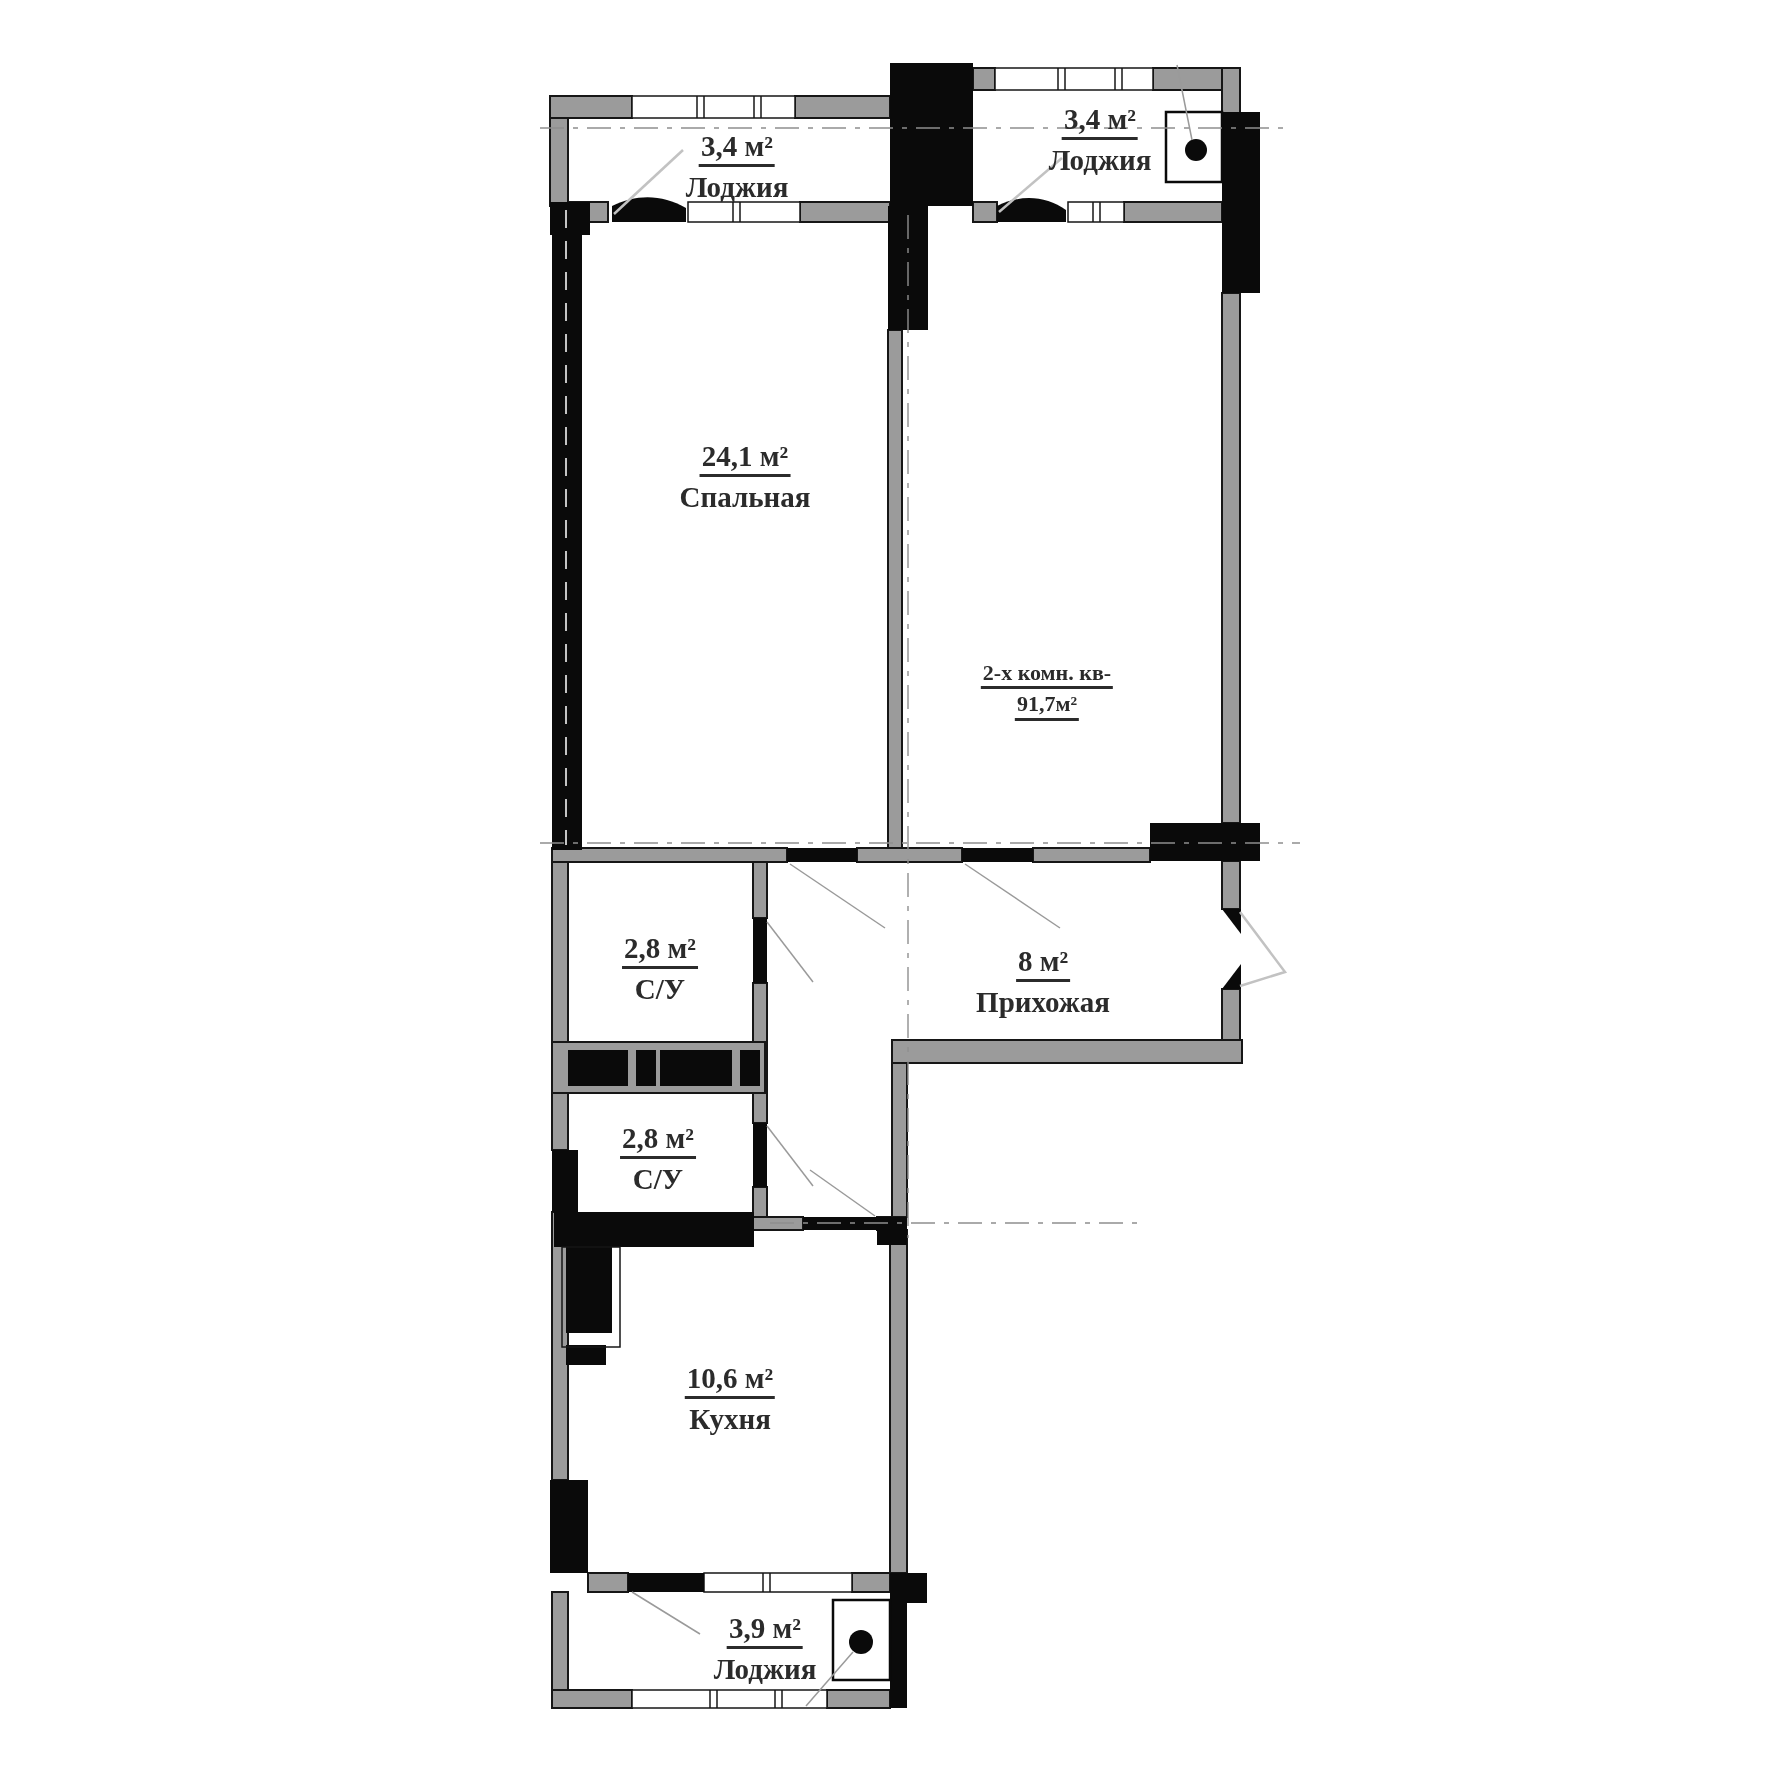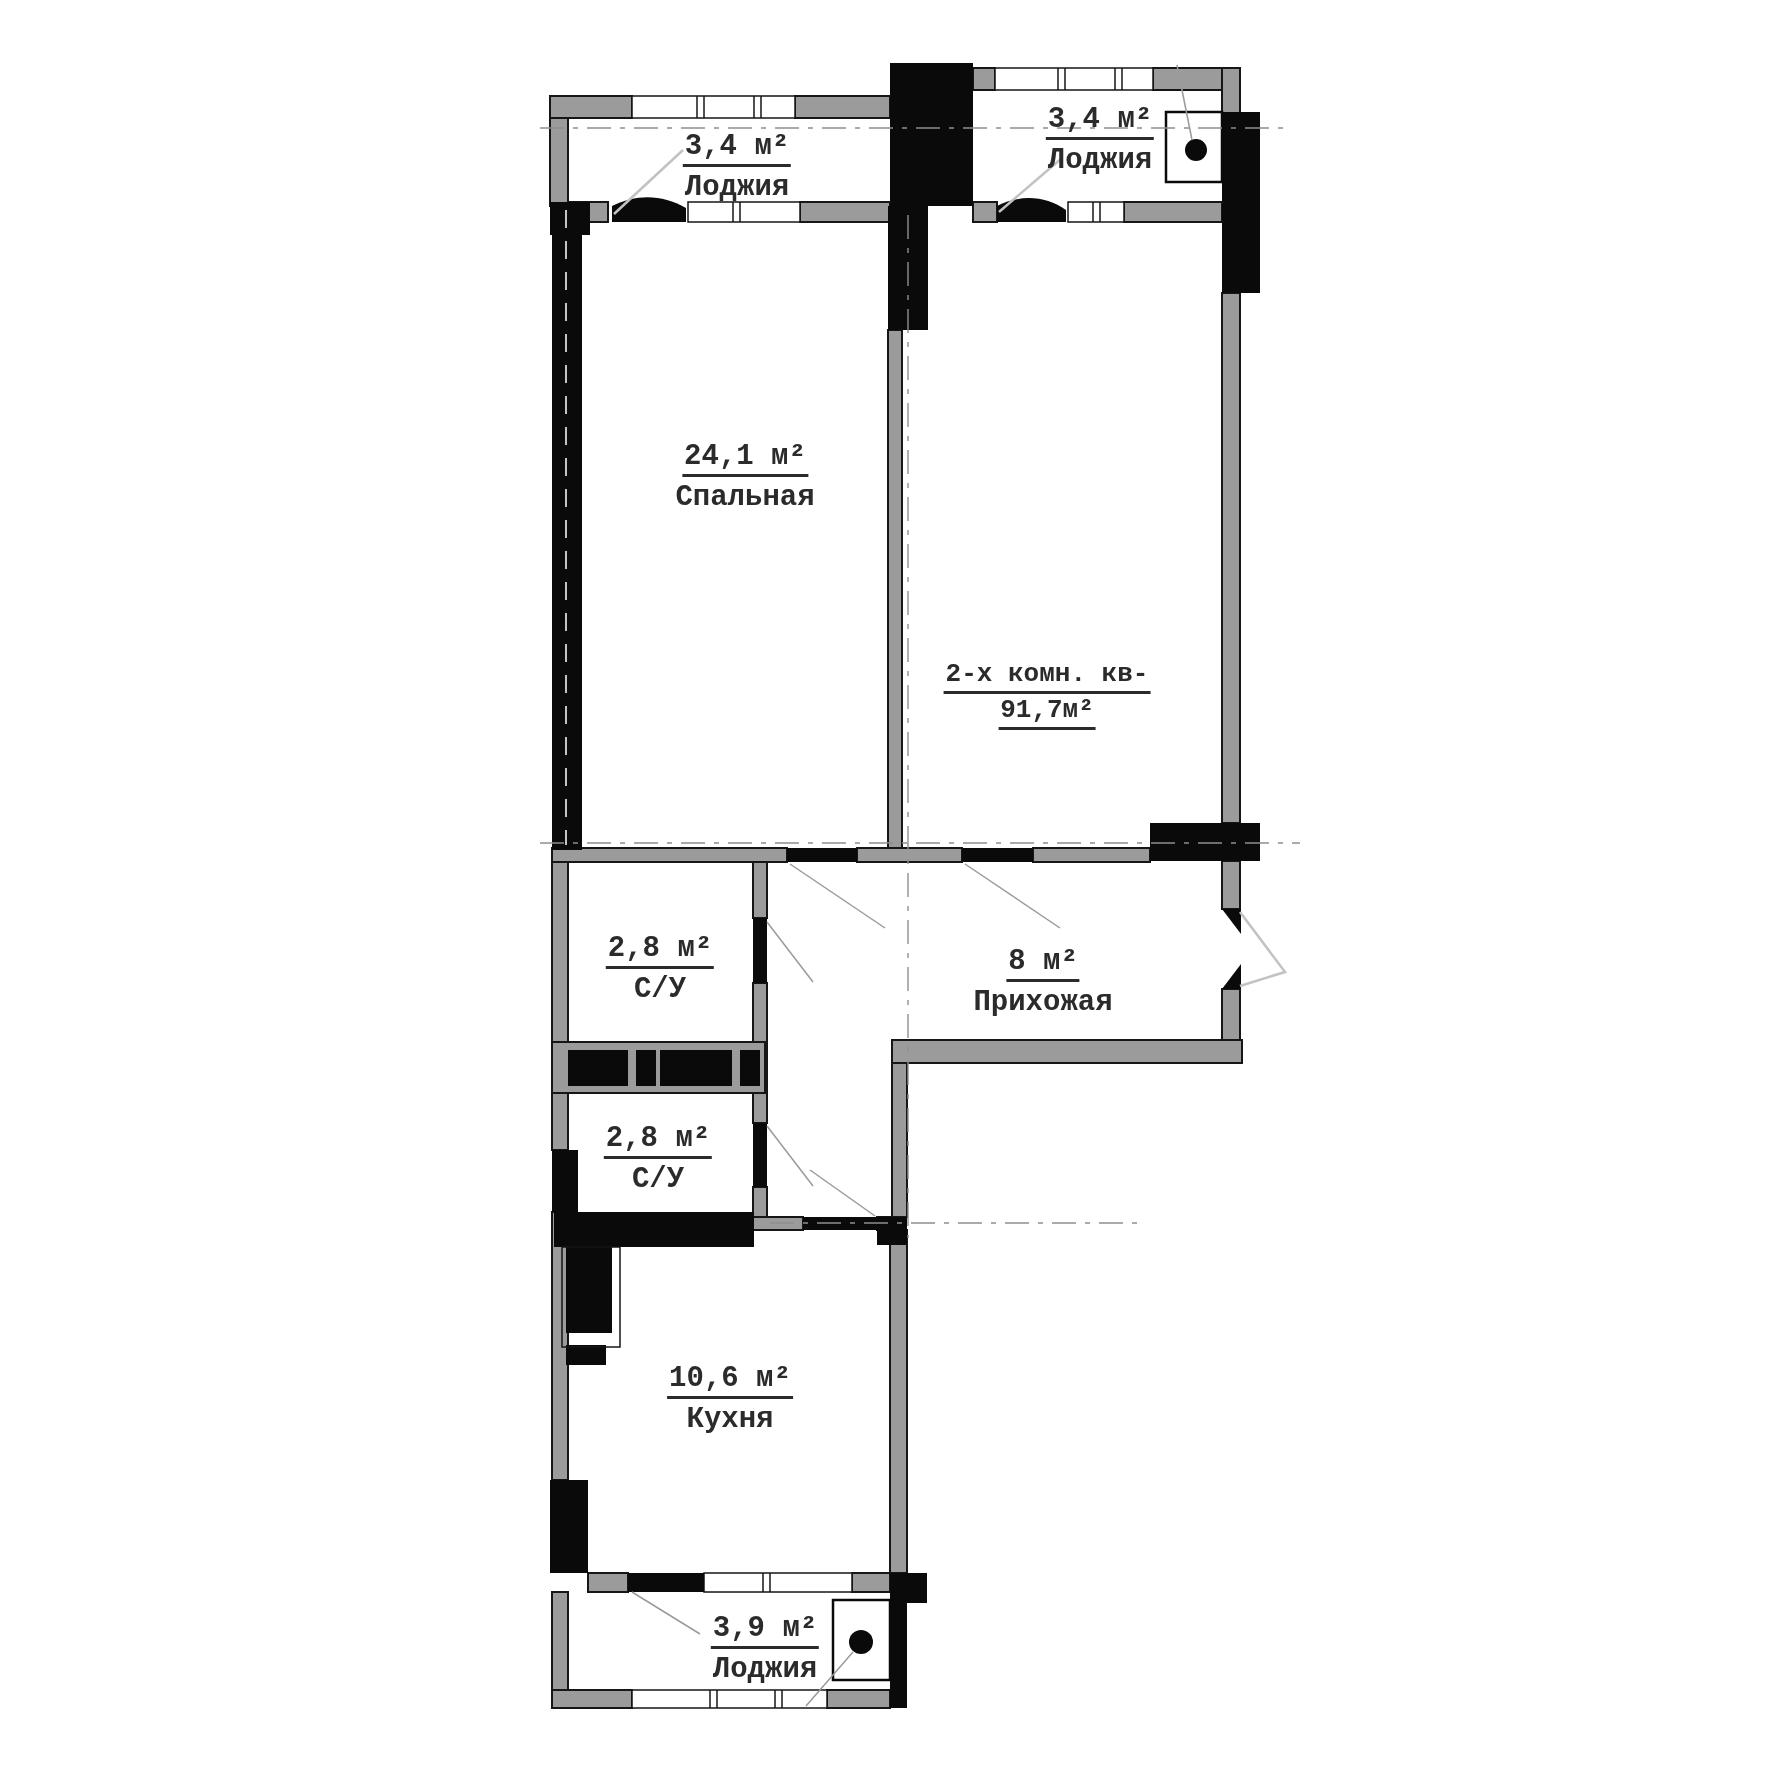--- a/index.html
+++ b/index.html
@@ -7,21 +7,21 @@
     --blk:#0a0a0a;
     --line:#161616;
     --text:#2b2b2b;
     --bg:#ffffff;
   }
   html,body{margin:0;padding:0;background:var(--bg);}
   #stage{
     position:relative;
     width:1772px;height:1772px;
     background:var(--bg);
-    font-family:Liberation Mono, monospace;
+    font-family:Liberation Serif, serif;
     overflow:hidden;
   }
   #plan-svg{position:absolute;left:0;top:0;}
   .gw{fill:var(--wall);stroke:var(--line);stroke-width:2;}
   .bk{fill:var(--blk);stroke:none;}
   .win{fill:#ffffff;stroke:var(--line);stroke-width:1.5;}
   .tick{stroke:var(--line);stroke-width:1.5;}
   .leader{stroke:#9a9a9a;stroke-width:1.5;fill:none;}
   .leaf{stroke:#c2c2c2;stroke-width:2.5;fill:none;}
   .axis{stroke:#8f8f8f;stroke-width:1.4;stroke-dasharray:24 9 5 9;fill:none;}
@@ -38,21 +38,21 @@
     font-size:29px;
     line-height:1.15;
     white-space:nowrap;
   }
   .label .area{
     display:inline-block;
     border-bottom:3px solid currentColor;
     padding:0 2px 1px 2px;
   }
   .label .rname{margin-top:4px;}
-  .label.title{font-size:26px;}
+  .label.title{font-size:22px;}
   .label.title .line{margin-top:2px;}
 </style>
 </head>
 <body>
 
 <div id="stage">
 
   <svg id="plan-svg" width="1772" height="1772" viewBox="0 0 1772 1772">
 
     <g>

